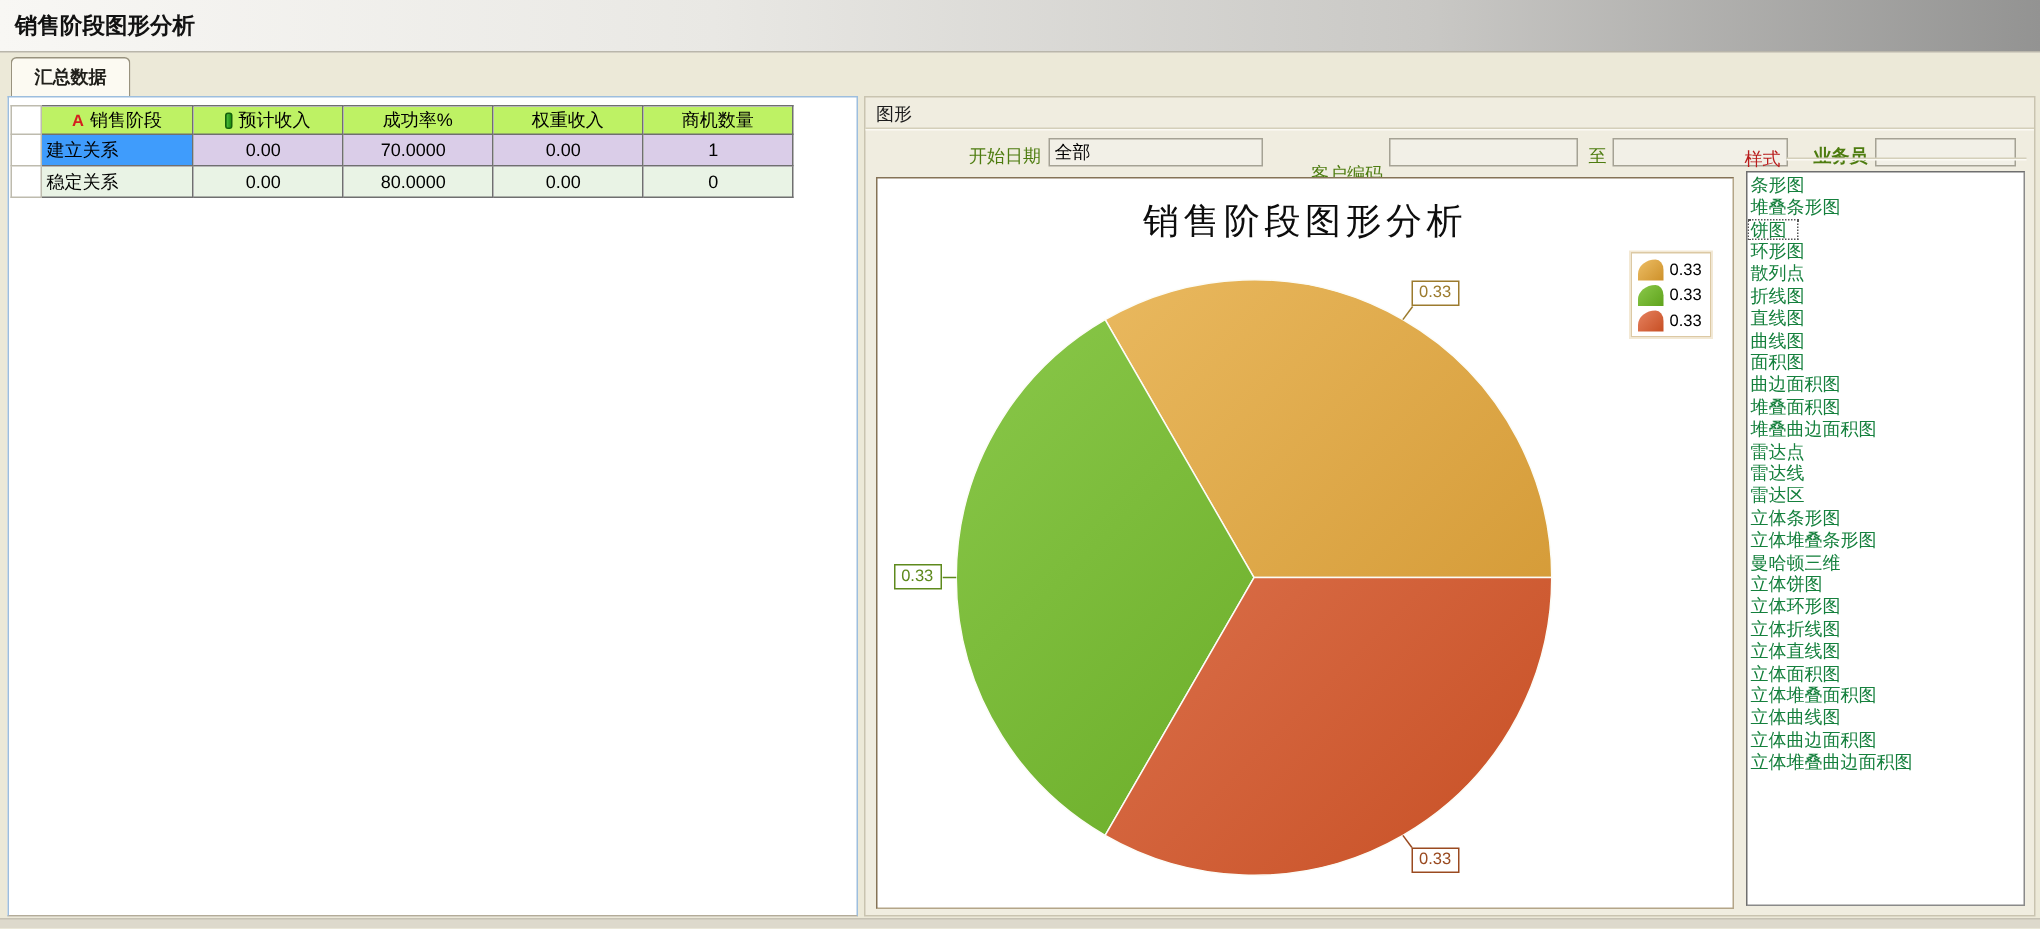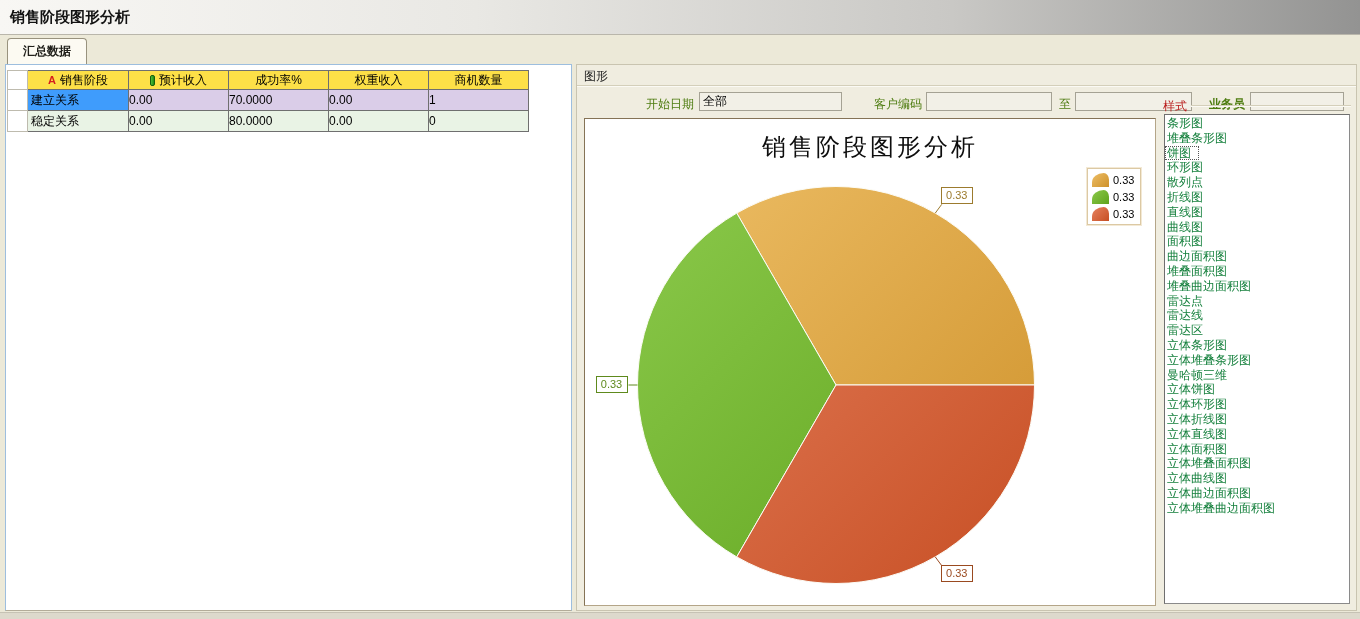--- a/index.html
+++ b/index.html
@@ -27,24 +27,24 @@
   
   .left-panel {
     position:absolute; left:5px; top:64px; width:567px; height:547px;
     background:#fff; border:1px solid #9DBEDE; border-bottom-color:#B3AC99;
   }
   table.grid { border-collapse:collapse; position:absolute; left:1px; top:5px; table-layout:fixed; }
   table.grid td, table.grid th {
     height:21px; border:1px solid #6F6F6F; font-weight:normal; font-size:12px;
     overflow:hidden; white-space:nowrap;
   }
-  table.grid th { height:19px; text-align:center; background:#fde047; }
+  table.grid th { height:19px; text-align:center; background:#bef264; }
   table.grid .sel-col { width:20px; background:#FFFFFF; border:1px solid #BEBBAE; }
   td.txtcell { text-align:left; padding-left:3px; }
-  td.numcell { text-align:left; padding-right:6px; }
+  td.numcell { text-align:center; padding-right:6px; }
   .icon-a { color:#D51F1F; font-weight:bold; font-size:11px; margin-right:4px; }
   .icon-pill {
     display:inline-block; width:5px; height:11px; margin-right:4px; vertical-align:-2px;
     background:linear-gradient(to right,#4FBF3C,#1E8C12); border:1px solid #14610C; border-radius:2px;
   }
   .row-sel-first { background:#3F9CFC; }
   .row1 { background:#DACDE8; }
   .row2 { background:#E9F3E5; }
   .row3 { background:#FFFFFF; }
   
@@ -142,21 +142,21 @@
       </tbody>
   </table>
 </div>
 
 <div class="right-panel">
   <div class="rp-caption">图形</div>
   <div class="rp-sep"></div>
 
   <div class="flabel" style="left:69px;">开始日期</div>
   <input class="finput" style="left: 122px; width: 143px;" value="全部">
-  <div class="flabel" style="left:297px;">客户编码</div>
+  <div class="flabel" style="left:297px;margin-top:12px;">客户编码</div>
   <input class="finput" style="left: 349px; width: 126px;">
   <div class="flabel" style="left:482px;">至</div>
   <input class="finput" style="left: 498px; width: 117px;">
   <div class="flabel" style="left:632px;font-weight:bold;">业务员</div>
   <input class="finput" style="left: 673px; width: 94px;">
 
   <div class="chart-box">
     <div class="chart-title">销售阶段图形分析</div>
     <svg id="pie-svg" class="pie-svg" width="570" height="486">
         <defs>

